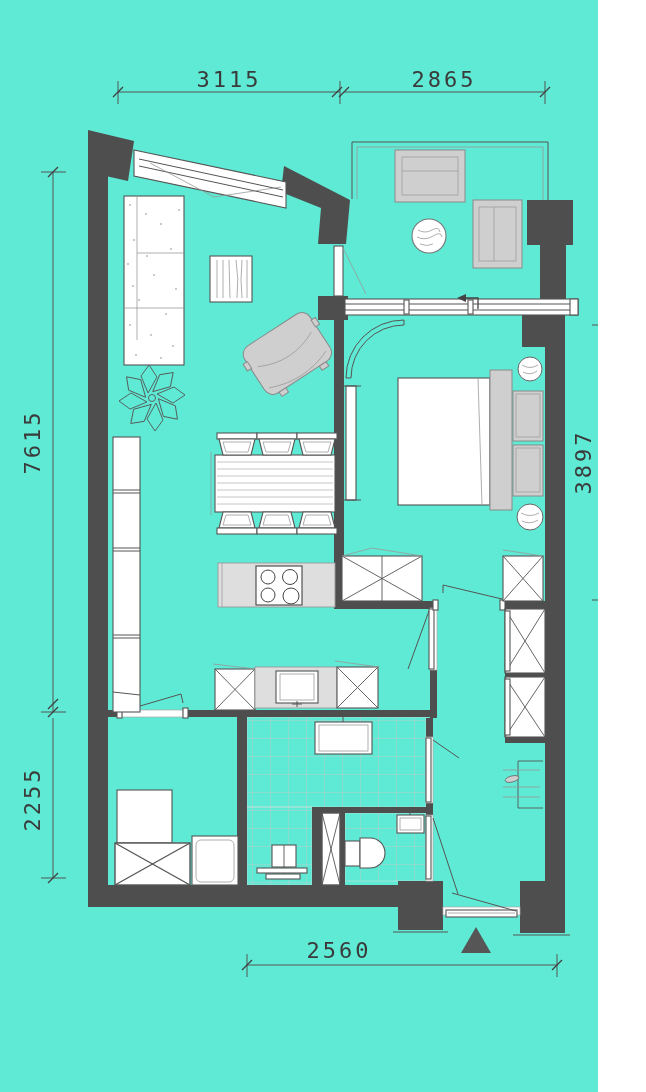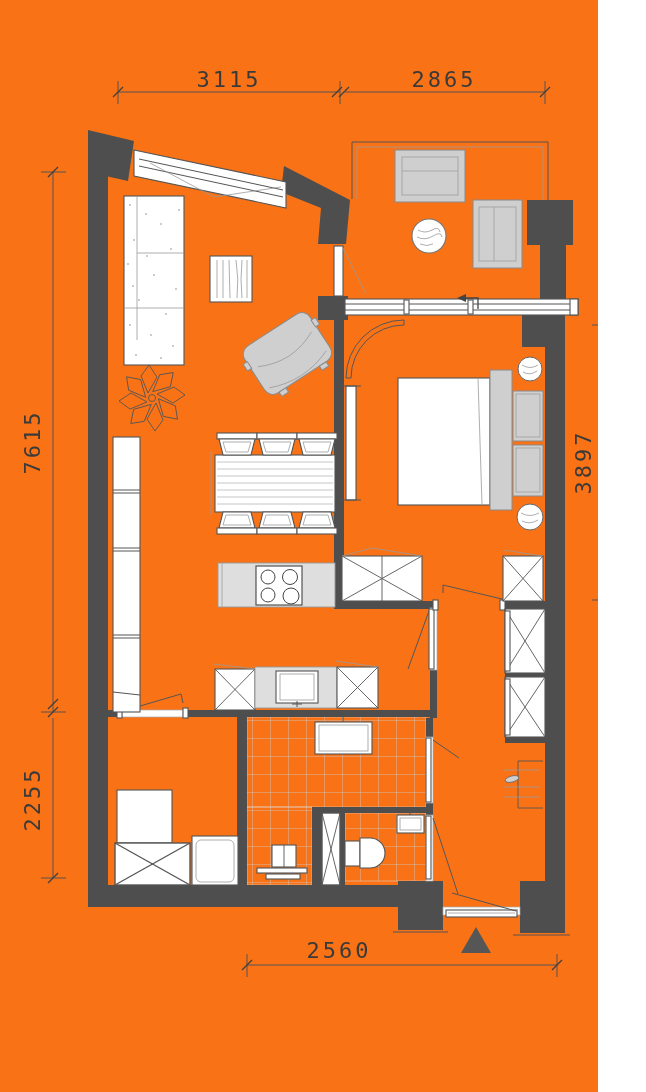--- a/index.html
+++ b/index.html
@@ -1,16 +1,16 @@
 <!DOCTYPE html>
 <html><head>
 <meta charset="utf-8">
 <style>
   html,body{margin:0;padding:0;background:#ffffff;}
-  .stage{width:598px;height:1092px;position:relative;background:#f97316;overflow:hidden;}
+  .stage{width:598px;height:1092px;position:relative;background:#5eead4;overflow:hidden;}
   svg{display:block;}
   .wl{fill:#4e4e4e;stroke:none;}
   .s{stroke:#555;fill:#fff;stroke-width:1.1;}
   .sb{stroke:#555;fill:#fff;stroke-width:1.4;}
   .sn{stroke:#555;fill:none;stroke-width:1;}
   .lite{stroke:#999;fill:none;stroke-width:.8;}
   .ghost{stroke:#aaa;fill:#fff;stroke-width:.7;}
   .g{fill:#cfcfcf;stroke:#8a8a8a;stroke-width:1;}
   .gi{stroke:#9e9e9e;fill:none;stroke-width:.8;}
   .k{fill:#dedede;stroke:#9a9a9a;stroke-width:.9;}

